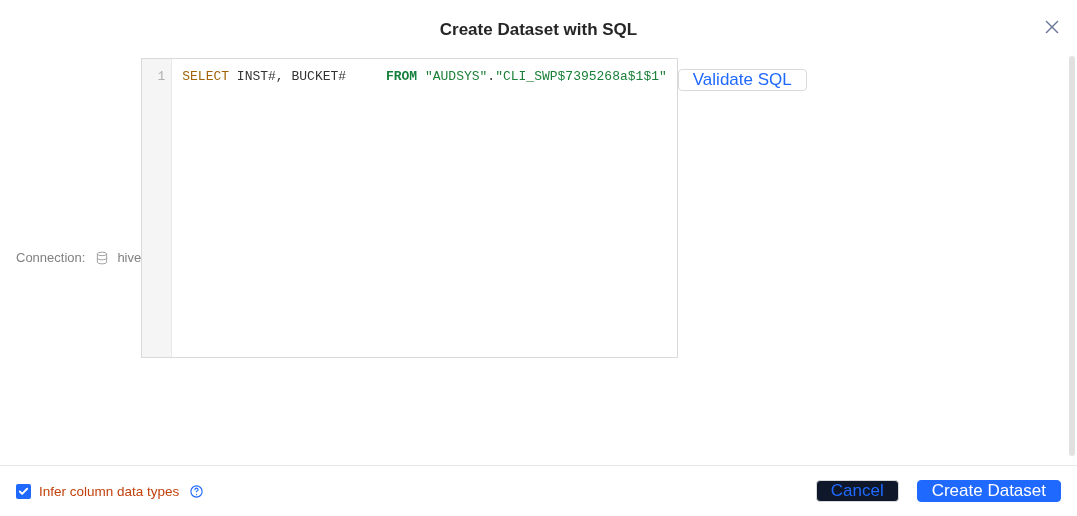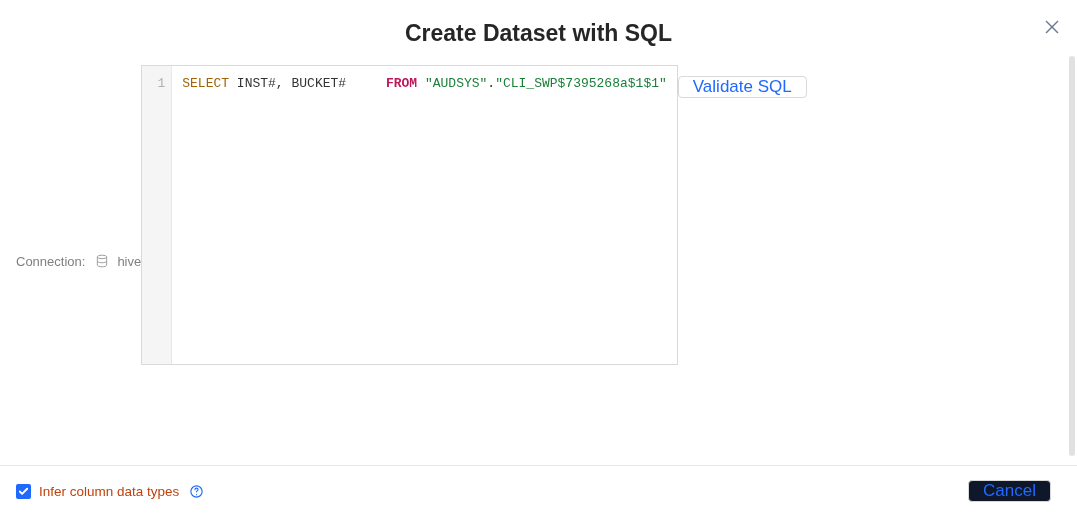--- a/index.html
+++ b/index.html
@@ -1,28 +1,28 @@
 <!DOCTYPE html>
 <html><head>
   <meta charset="utf-8">
   <style>
     * { box-sizing: border-box; margin: 0; padding: 0; }
     html, body { width: 1077px; height: 516px; font-family: -apple-system, BlinkMacSystemFont, "Segoe UI", Arial, sans-serif; background: #fff; color: #333; overflow: hidden; }
     .dialog { width: 100%; height: 100%; display: flex; flex-direction: column; position: relative; }
     .header { position: relative; padding: 20px 0 18px; }
-    .title { text-align: center; font-size: 23px; font-weight: 600; color: #262626; }
+    .title { text-align: center; font-size: 17px; font-weight: 600; color: #262626; }
     .close-x { position: absolute; top: 20px; right: 18px; cursor: pointer; color: #6b7a99;}
     .body { flex: 1; padding: 0 16px; display: flex; flex-direction: row; }
     .conn-row { display: flex; align-items: center; gap: 8px; font-size: 13px; color: #808080; margin-bottom: 8px; }
     .conn-row .db-icon { display: inline-flex; margin-left: 2px; }
     .editor { border: 1px solid #d9d9d9; background: #fff; height: 300px; display: flex; font-family: Menlo, Consolas, "Courier New", monospace; font-size: 13px; line-height: 20px; }
     .gutter { width: 30px; background: #f5f5f5; border-right: 1px solid #e8e8e8; text-align: right; padding: 8px 6px 0 0; color: #b0b0b0; user-select: none; }
     .code { flex: 1; padding: 8px 10px 0; white-space: pre; overflow: auto; }
     .kw { color: #a16207; font-weight: 400; }
-    .kw2 { color: #be185d; font-weight: 600; padding-left: 32px; }
+    .kw2 { color: #15803d; font-weight: 600; padding-left: 32px; }
     .str { color: #1a7f37; }
     .validate-row { margin: 11px 0; }
     .btn { font-size: 17px; font-weight: 400; border-radius: 4px; padding: 0 14px; cursor: pointer; display: inline-flex; align-items: center; }
     .btn-outline { border: 1px solid #d9d9d9; background: #fff; color: #1f69ff; }
     .footer { border-top: 1px solid #e8e8e8; display: flex; align-items: center; padding: 14px 16px; gap: 8px; }
     .cb { width: 15px; height: 15px; background: #1f69ff; border-radius: 2px; display: inline-flex; align-items: center; justify-content: center; }
     .cb svg { display: block; }
     .cb-label { font-size: 13.5px; color: #c2410c; }
     .help { color: #1f69ff; display: inline-flex; align-items: center; margin-left: 2px; cursor: pointer;}
     .spacer { flex: 1; }
@@ -79,16 +79,17 @@
     <span class="cb-label">Infer column data types</span>
     <span class="help">
       <svg width="15" height="15" viewBox="0 0 24 24" fill="none" stroke="currentColor" stroke-width="1.8">
           <circle cx="12" cy="12" r="9"></circle>
           <path d="M9.5 9a2.5 2.5 0 0 1 5 0c0 1.5-2.5 1.8-2.5 3.5" stroke-linecap="round"></path>
           <circle cx="12" cy="17" r="0.9" fill="currentColor" stroke="none"></circle>
         </svg>
     </span>
     <span class="spacer"></span>
     <button class="btn btn-cancel">Cancel</button>
+    <button class="btn btn-primary">Create Dataset</button>
   </div>
 
   <div class="vscroll"></div>
 </div>
 
 </body></html>

